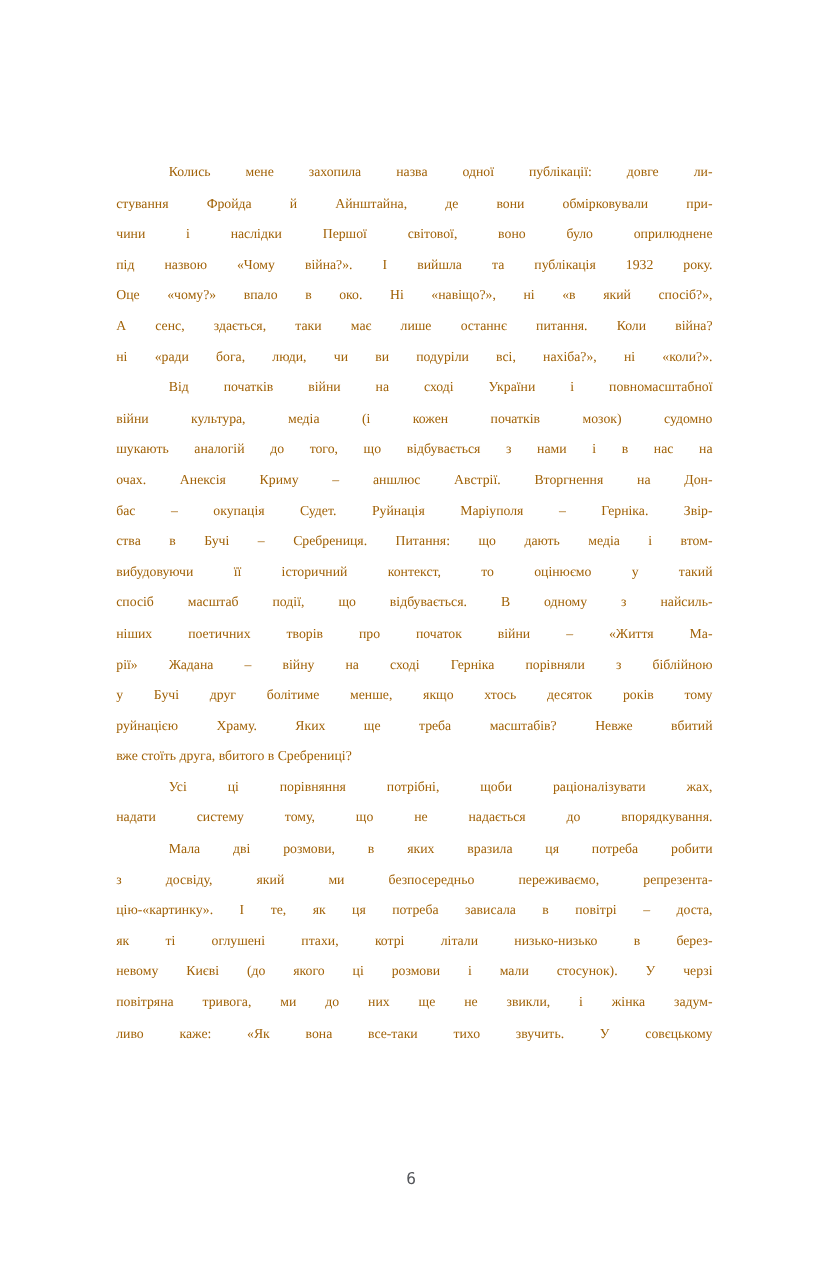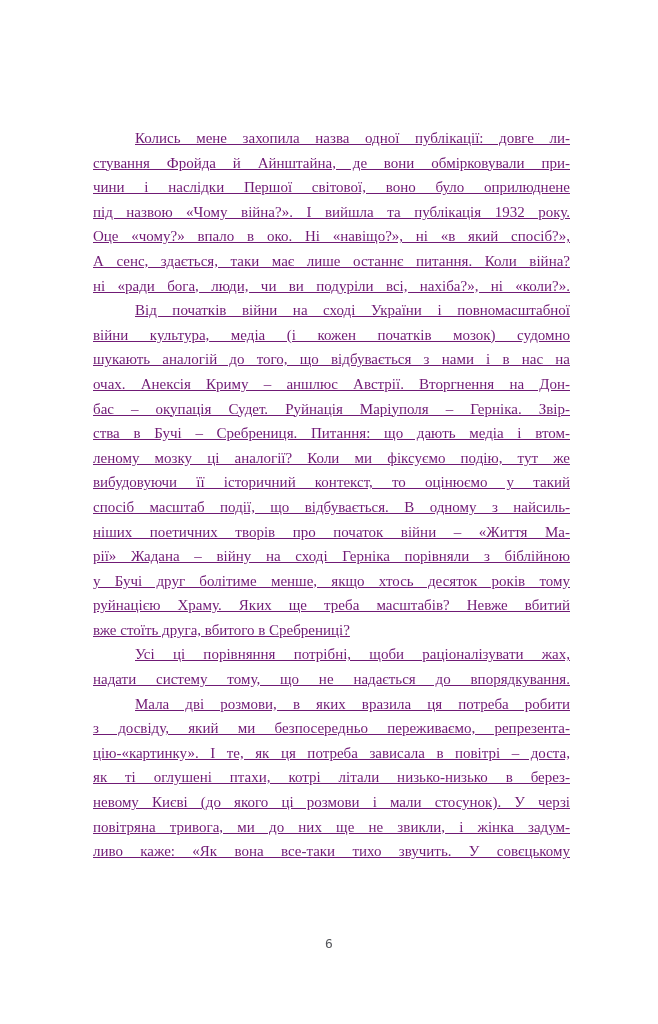--- a/index.html
+++ b/index.html
@@ -13,24 +13,23 @@
     height: 1024px;
     background: #ffffff;
     overflow: hidden;
     font-family: "Liberation Serif", serif;
   }
   .text-block {
     position: absolute;
     left: 93px;
     top: 126px;
     width: 477px;
-    color: #701a75;
-    font-size: 15px;
+    color: #a16207;
+    font-size: 11px;
     line-height: 24.6px;
-    text-decoration: underline;
   }
   .para { margin: 0; padding: 0; }
   .line {
     text-align: justify;
     text-align-last: justify;
   }
   .line.first {
     text-indent: 42px;
   }
   .line.open-last {
@@ -61,21 +60,20 @@
         <div class="line">А сенс, здається, таки має лише останнє питання. Коли війна?</div>
         <div class="line">ні «ради бога, люди, чи ви подуріли всі, нахіба?», ні «коли?».</div>
       </div>
       <div class="para">
         <div class="line first">Від початків війни на сході України і повномасштабної</div>
         <div class="line">війни культура, медіа (і кожен початків мозок) судомно</div>
         <div class="line">шукають аналогій до того, що відбувається з нами і в нас на</div>
         <div class="line">очах. Анексія Криму – аншлюс Австрії. Вторгнення на Дон-</div>
         <div class="line">бас – окупація Судет. Руйнація Маріуполя – Герніка. Звір-</div>
         <div class="line">ства в Бучі – Сребрениця. Питання: що дають медіа і втом-</div>
-        <div class="line">леному мозку ці аналогії? Коли ми фіксуємо подію, тут же</div>
         <div class="line">вибудовуючи її історичний контекст, то оцінюємо у такий</div>
         <div class="line">спосіб масштаб події, що відбувається. В одному з найсиль-</div>
         <div class="line">ніших поетичних творів про початок війни – «Життя Ма-</div>
         <div class="line">рії» Жадана – війну на сході Герніка порівняли з біблійною</div>
         <div class="line">у Бучі друг болітиме менше, якщо хтось десяток років тому</div>
         <div class="line">руйнацією Храму. Яких ще треба масштабів? Невже вбитий</div>
         <div class="line open-last">вже стоїть друга, вбитого в Сребрениці?</div>
       </div>
       <div class="para">
         <div class="line first">Усі ці порівняння потрібні, щоби раціоналізувати жах,</div>

